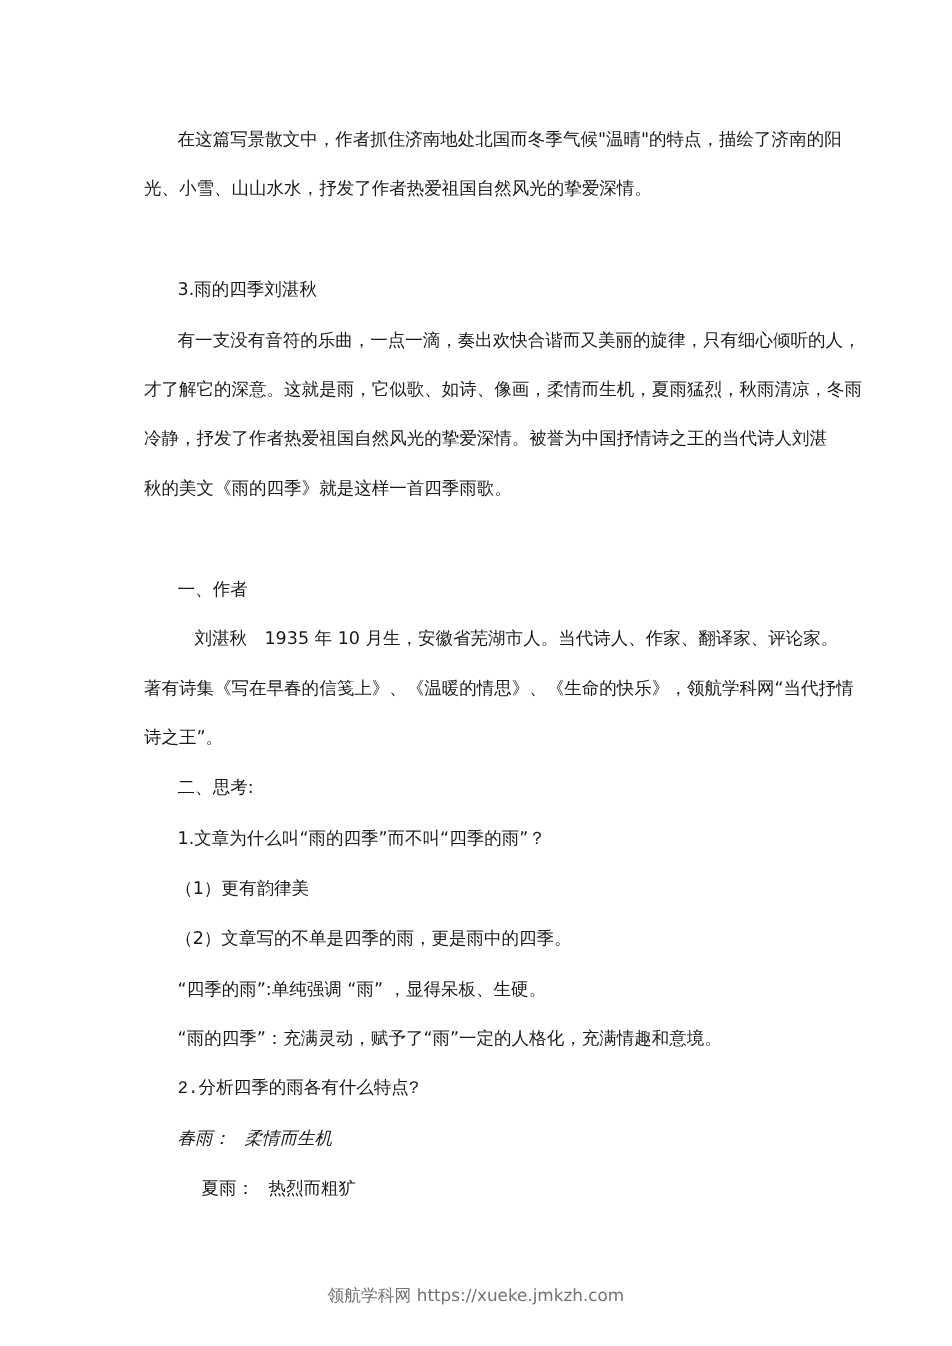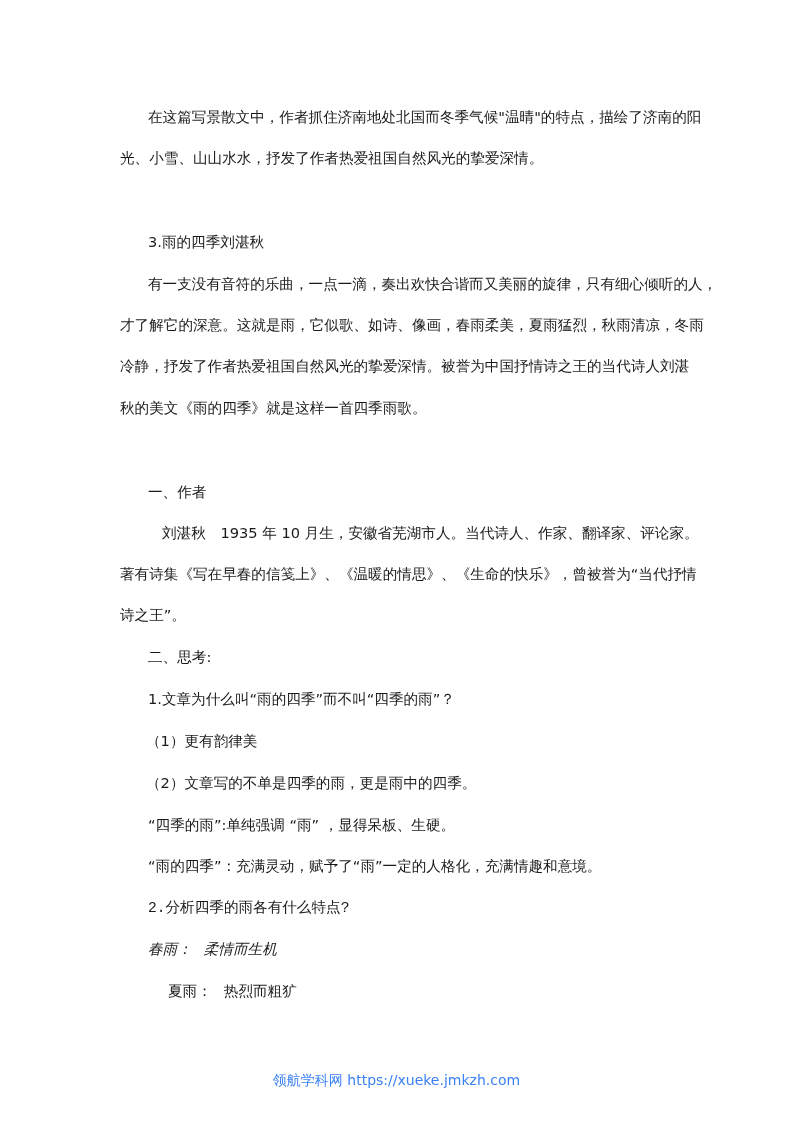--- a/index.html
+++ b/index.html
@@ -1,39 +1,39 @@
 <!DOCTYPE html>
 <html><head>
 <meta charset="utf-8">
 <style>
   html, body { margin: 0; padding: 0; background: #ffffff; }
   body { width: 793px; height: 1122px; position: relative; overflow: hidden;
          font-family: "DejaVu Sans", "Liberation Sans", sans-serif; color: #1a1a1a; }
   .line { position: absolute; left: 120px; white-space: nowrap; font-size: 14.6px; line-height: 20px; letter-spacing: 0px; }
   .justify { width: 553px; text-align: justify; text-align-last: justify; }
   .footer { position: absolute; left: 0; width: 793px; top: 1070px; text-align: center;
-            font-size: 14px; color: #3b82f6; line-height: 20px; }
+            font-size: 14px; color: #737373; line-height: 20px; }
 </style>
 </head>
 <body>
 
 <div>
 
   <div class="line justify" style="left:148px;width:525px;top:107px;">在这篇写景散文中，作者抓住济南地处北国而冬季气候"温晴"的特点，描绘了济南的阳</div>
   <div class="line" style="top:148px;">光、小雪、山山水水，抒发了作者热爱祖国自然风光的挚爱深情。</div>
 
   <div class="line" style="left:148px;top:232px;text-align:right;">3.雨的四季刘湛秋</div>
   <div class="line justify" style="left:148px;width:525px;top:274px;">有一支没有音符的乐曲，一点一滴，奏出欢快合谐而又美丽的旋律，只有细心倾听的人，</div>
-  <div class="line justify" style="top:315px;">才了解它的深意。这就是雨，它似歌、如诗、像画，春雨柔美，夏雨猛烈，秋雨清凉，冬雨</div>
+  <div class="line justify" style="top:315px;">才了解它的深意。这就是雨，它似歌、如诗、像画，柔情而生机，夏雨猛烈，秋雨清凉，冬雨</div>
   <div class="line justify" style="top:356px;">冷静，抒发了作者热爱祖国自然风光的挚爱深情。被誉为中国抒情诗之王的当代诗人刘湛</div>
   <div class="line" style="top:398px;">秋的美文《雨的四季》就是这样一首四季雨歌。</div>
 
   <div class="line" style="left:148px;top:482px;">一、作者</div>
   <div class="line justify" style="left:162px;width:511px;top:523px;">刘湛秋　1935 年  10 月生，安徽省芜湖市人。当代诗人、作家、翻译家、评论家。</div>
-  <div class="line justify" style="top:564px;">著有诗集《写在早春的信笺上》、《温暖的情思》、《生命的快乐》，曾被誉为“当代抒情</div>
+  <div class="line justify" style="top:564px;">著有诗集《写在早春的信笺上》、《温暖的情思》、《生命的快乐》，领航学科网“当代抒情</div>
   <div class="line" style="top:605px;">诗之王”。</div>
 
   <div class="line" style="left:148px;top:647px;">二、思考:</div>
   <div class="line" style="left:148px;top:689px;">1.文章为什么叫“雨的四季”而不叫“四季的雨”？</div>
   <div class="line" style="left:146px;top:731px;">（1）更有韵律美</div>
   <div class="line" style="left:146px;top:773px;text-align:right;">（2）文章写的不单是四季的雨，更是雨中的四季。</div>
   <div class="line" style="left:148px;top:815px;">“四季的雨”:单纯强调 “雨” ，显得呆板、生硬。</div>
   <div class="line" style="left:148px;top:856px;">“雨的四季”：充满灵动，赋予了“雨”一定的人格化，充满情趣和意境。</div>
 
   <div class="line" style="left:148px;top:898px;font-family:Liberation Mono, monospace;">2.分析四季的雨各有什么特点?</div>

